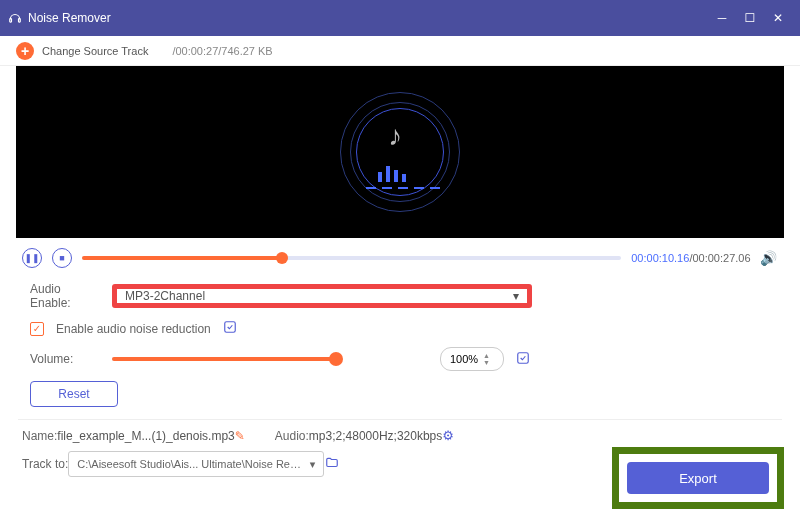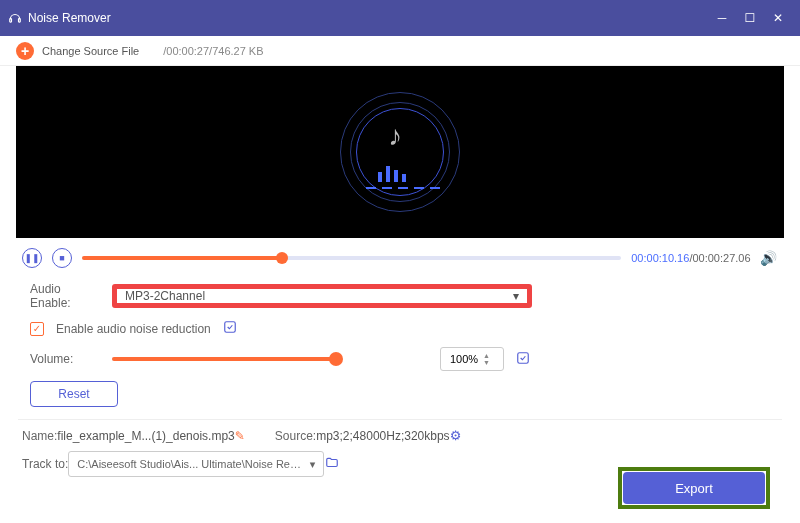--- a/index.html
+++ b/index.html
@@ -35,32 +35,32 @@
 .section{padding:8px 30px;font-size:12px;color:#555}
 .row{display:flex;align-items:center;gap:12px;margin-bottom:10px}
 .label{width:70px;color:#666}
 .select{flex:0 0 420px;height:24px;border:5px solid #ef4444;border-radius:3px;padding:0 8px;font-size:12px;color:#555;background:#fff;display:flex;align-items:center;justify-content:space-between;cursor:pointer}
 .checkbox{width:14px;height:14px;border:1.5px solid #ff6b35;border-radius:2px;display:flex;align-items:center;justify-content:center;color:#ff6b35;font-size:10px;cursor:pointer}
 .enable-lbl{color:#666;font-size:12px}
 .settings-sm{color:#5560d6;cursor:pointer}
 .slider{width:224px;height:4px;background:#e0e3f5;border-radius:2px;position:relative;cursor:pointer}
 .slider-fill{position:absolute;left:0;top:0;height:100%;background:#ff6b35;border-radius:2px;width:100%}
 .slider-thumb{position:absolute;top:-5px;width:14px;height:14px;background:#ff6b35;border-radius:50%;margin-left:-7px}
-.numbox{width:64px;height:24px;border:1px solid #ccc;border-radius:3px;display:flex;align-items:center;padding:8px 4px;font-size:11px;color:#555}
+.numbox{width:64px;height:24px;border:1px solid #ccc;border-radius:11px;display:flex;align-items:center;padding:8px 4px;font-size:11px;color:#555}
 .numbox input{border:none;width:38px;font-size:11px;outline:none;text-align:center}
 .stepper{display:flex;flex-direction:column;font-size:7px;color:#888;line-height:7px;cursor:pointer}
 .reset-btn{width:88px;height:26px;border:1px solid #5560d6;border-radius:4px;background:#fff;color:#5560d6;font-size:12px;cursor:pointer;margin-left:0}
 .divider{height:1px;background:#eee;margin:4px 18px 8px}
 .bottom{padding:0 22px;font-size:12px;color:#666}
 .brow{display:flex;align-items:center;margin-bottom:8px}
 .edit-icon{color:#ff6b35;cursor:pointer;font-size:12px}
 .gear-icon{color:#5560d6;cursor:pointer;font-size:13px}
 .pathbox{width:256px;height:26px;border:1px solid #ccc;border-radius:3px;padding:0 8px;font-size:11px;display:flex;align-items:center;justify-content:space-between;cursor:pointer}
 .folder-icon{color:#5560d6;cursor:pointer;font-size:14px}
-.export-wrap{position:absolute;right:30px;bottom:14px;border:4px solid #4d7c0f;padding:1px}
+.export-wrap{position:absolute;right:16px;bottom:14px;border:7px solid #4d7c0f;padding:8px}
 .export-btn{width:142px;height:32px;background:#5560d6;color:#fff;border:none;border-radius:4px;font-size:13px;cursor:pointer}
 </style>
 </head>
 <body>
 
 <div class="titlebar">
   <svg class="logo" viewBox="0 0 24 24" fill="none" stroke="#fff" stroke-width="2">
       <path d="M4 14a8 8 0 0116 0"></path>
       <rect x="3" y="13" width="3" height="6" rx="1"></rect>
       <rect x="18" y="13" width="3" height="6" rx="1"></rect>
@@ -68,21 +68,21 @@
   <span>Noise Remover</span>
   <div class="spacer"></div>
   <div class="winbtn">─</div>
   <div class="winbtn">☐</div>
   <div class="winbtn">✕</div>
 </div>
 
 <div class="topbar">
   <div style="display:flex;align-items:center;gap:8px">
     <div class="add-btn">+</div>
-    <span class="change-src">Change Source File</span>
+    <span class="change-src">Change Source Track</span>
   </div>
   <span class="fileinfo">/00:00:27/746.27 KB</span>
 </div>
 
 <div class="preview">
   <div class="viz">
     <div class="ring r1"></div>
       <div class="ring r2"></div>
       <div class="ring r3"></div>
     <div class="note">♪</div>
@@ -152,21 +152,21 @@
 </div>
 
 <div class="divider"></div>
 
 <div class="bottom">
   <div class="brow">
     <span>Name:</span>
     <span style="color:#555">file_example_M...(1)_denois.mp3</span>
     <span class="edit-icon">✎</span>
     <div style="width:30px"></div>
-    <span>Source:</span>
+    <span>Audio:</span>
     <span style="color:#555">mp3;2;48000Hz;320kbps</span>
     <span class="gear-icon">⚙</span>
   </div>
   <div class="brow">
     <span>Track to:</span>
     <div class="pathbox">
       <span style="overflow:hidden;white-space:nowrap;text-overflow:ellipsis">C:\Aiseesoft Studio\Ais... Ultimate\Noise Remover</span>
       <span>▾</span>
     </div>
     <span class="folder-icon"><svg width="16" height="14" viewBox="0 0 24 24" fill="none" stroke="#5560d6" stroke-width="2">

